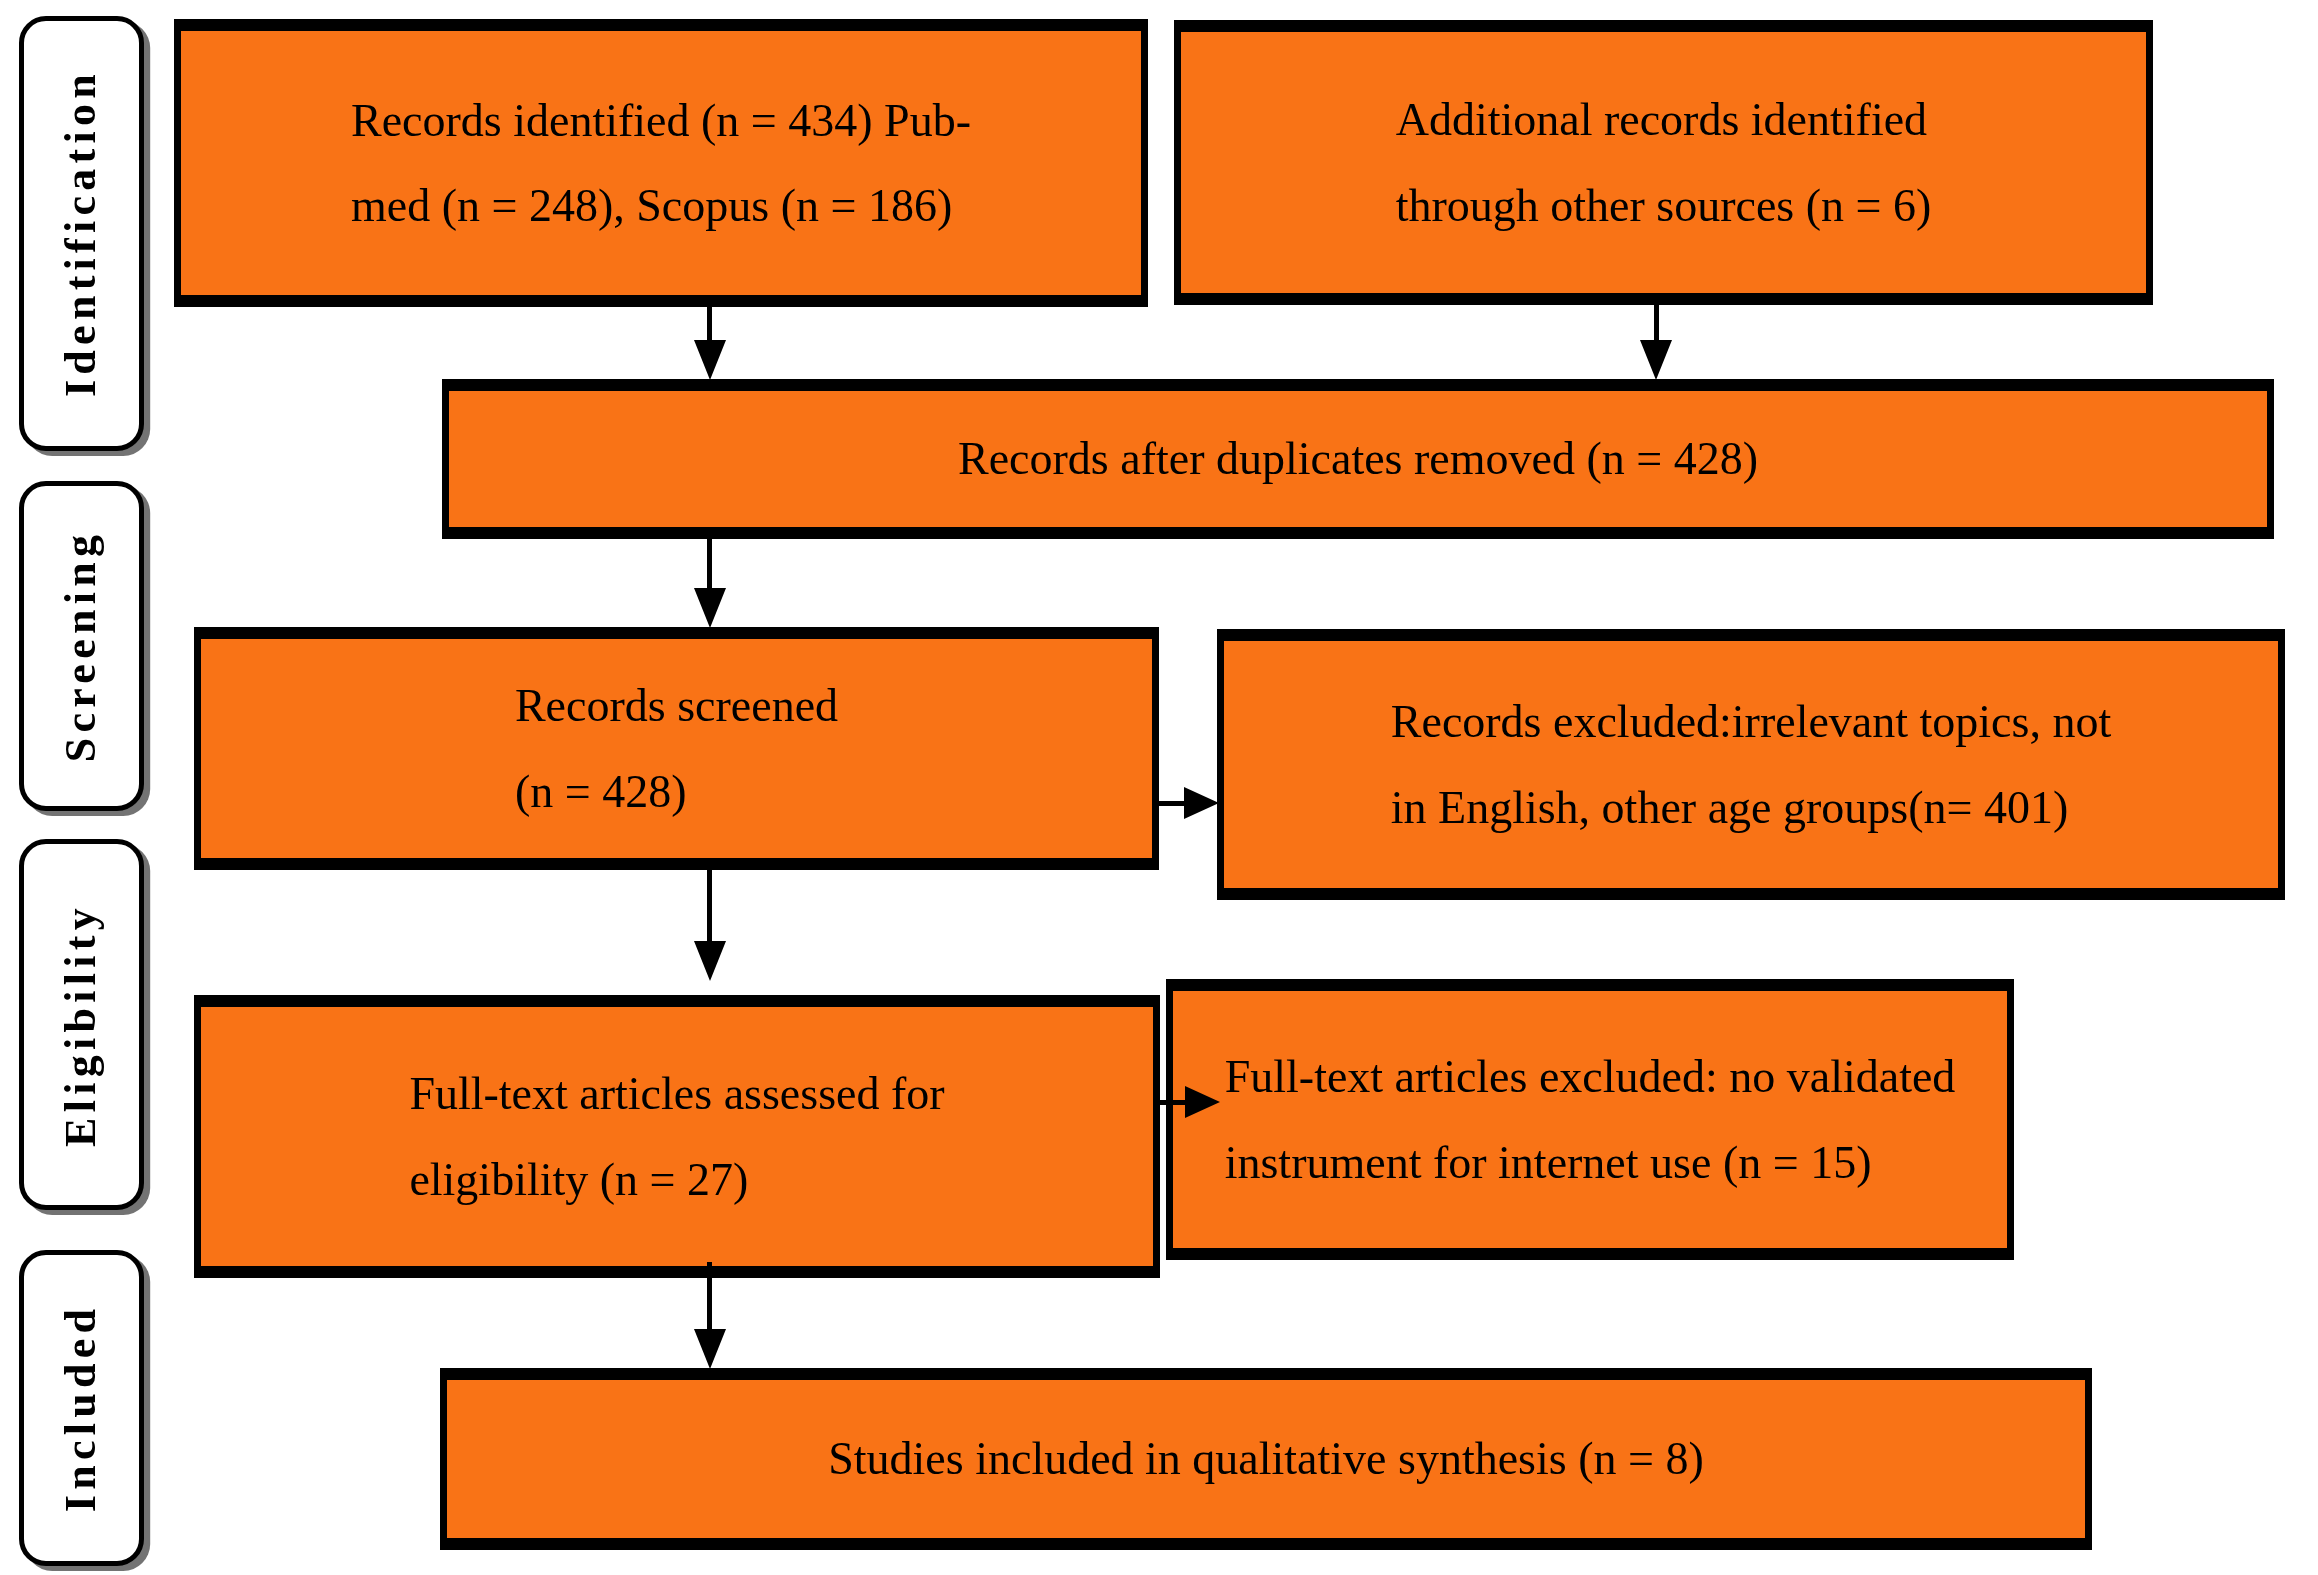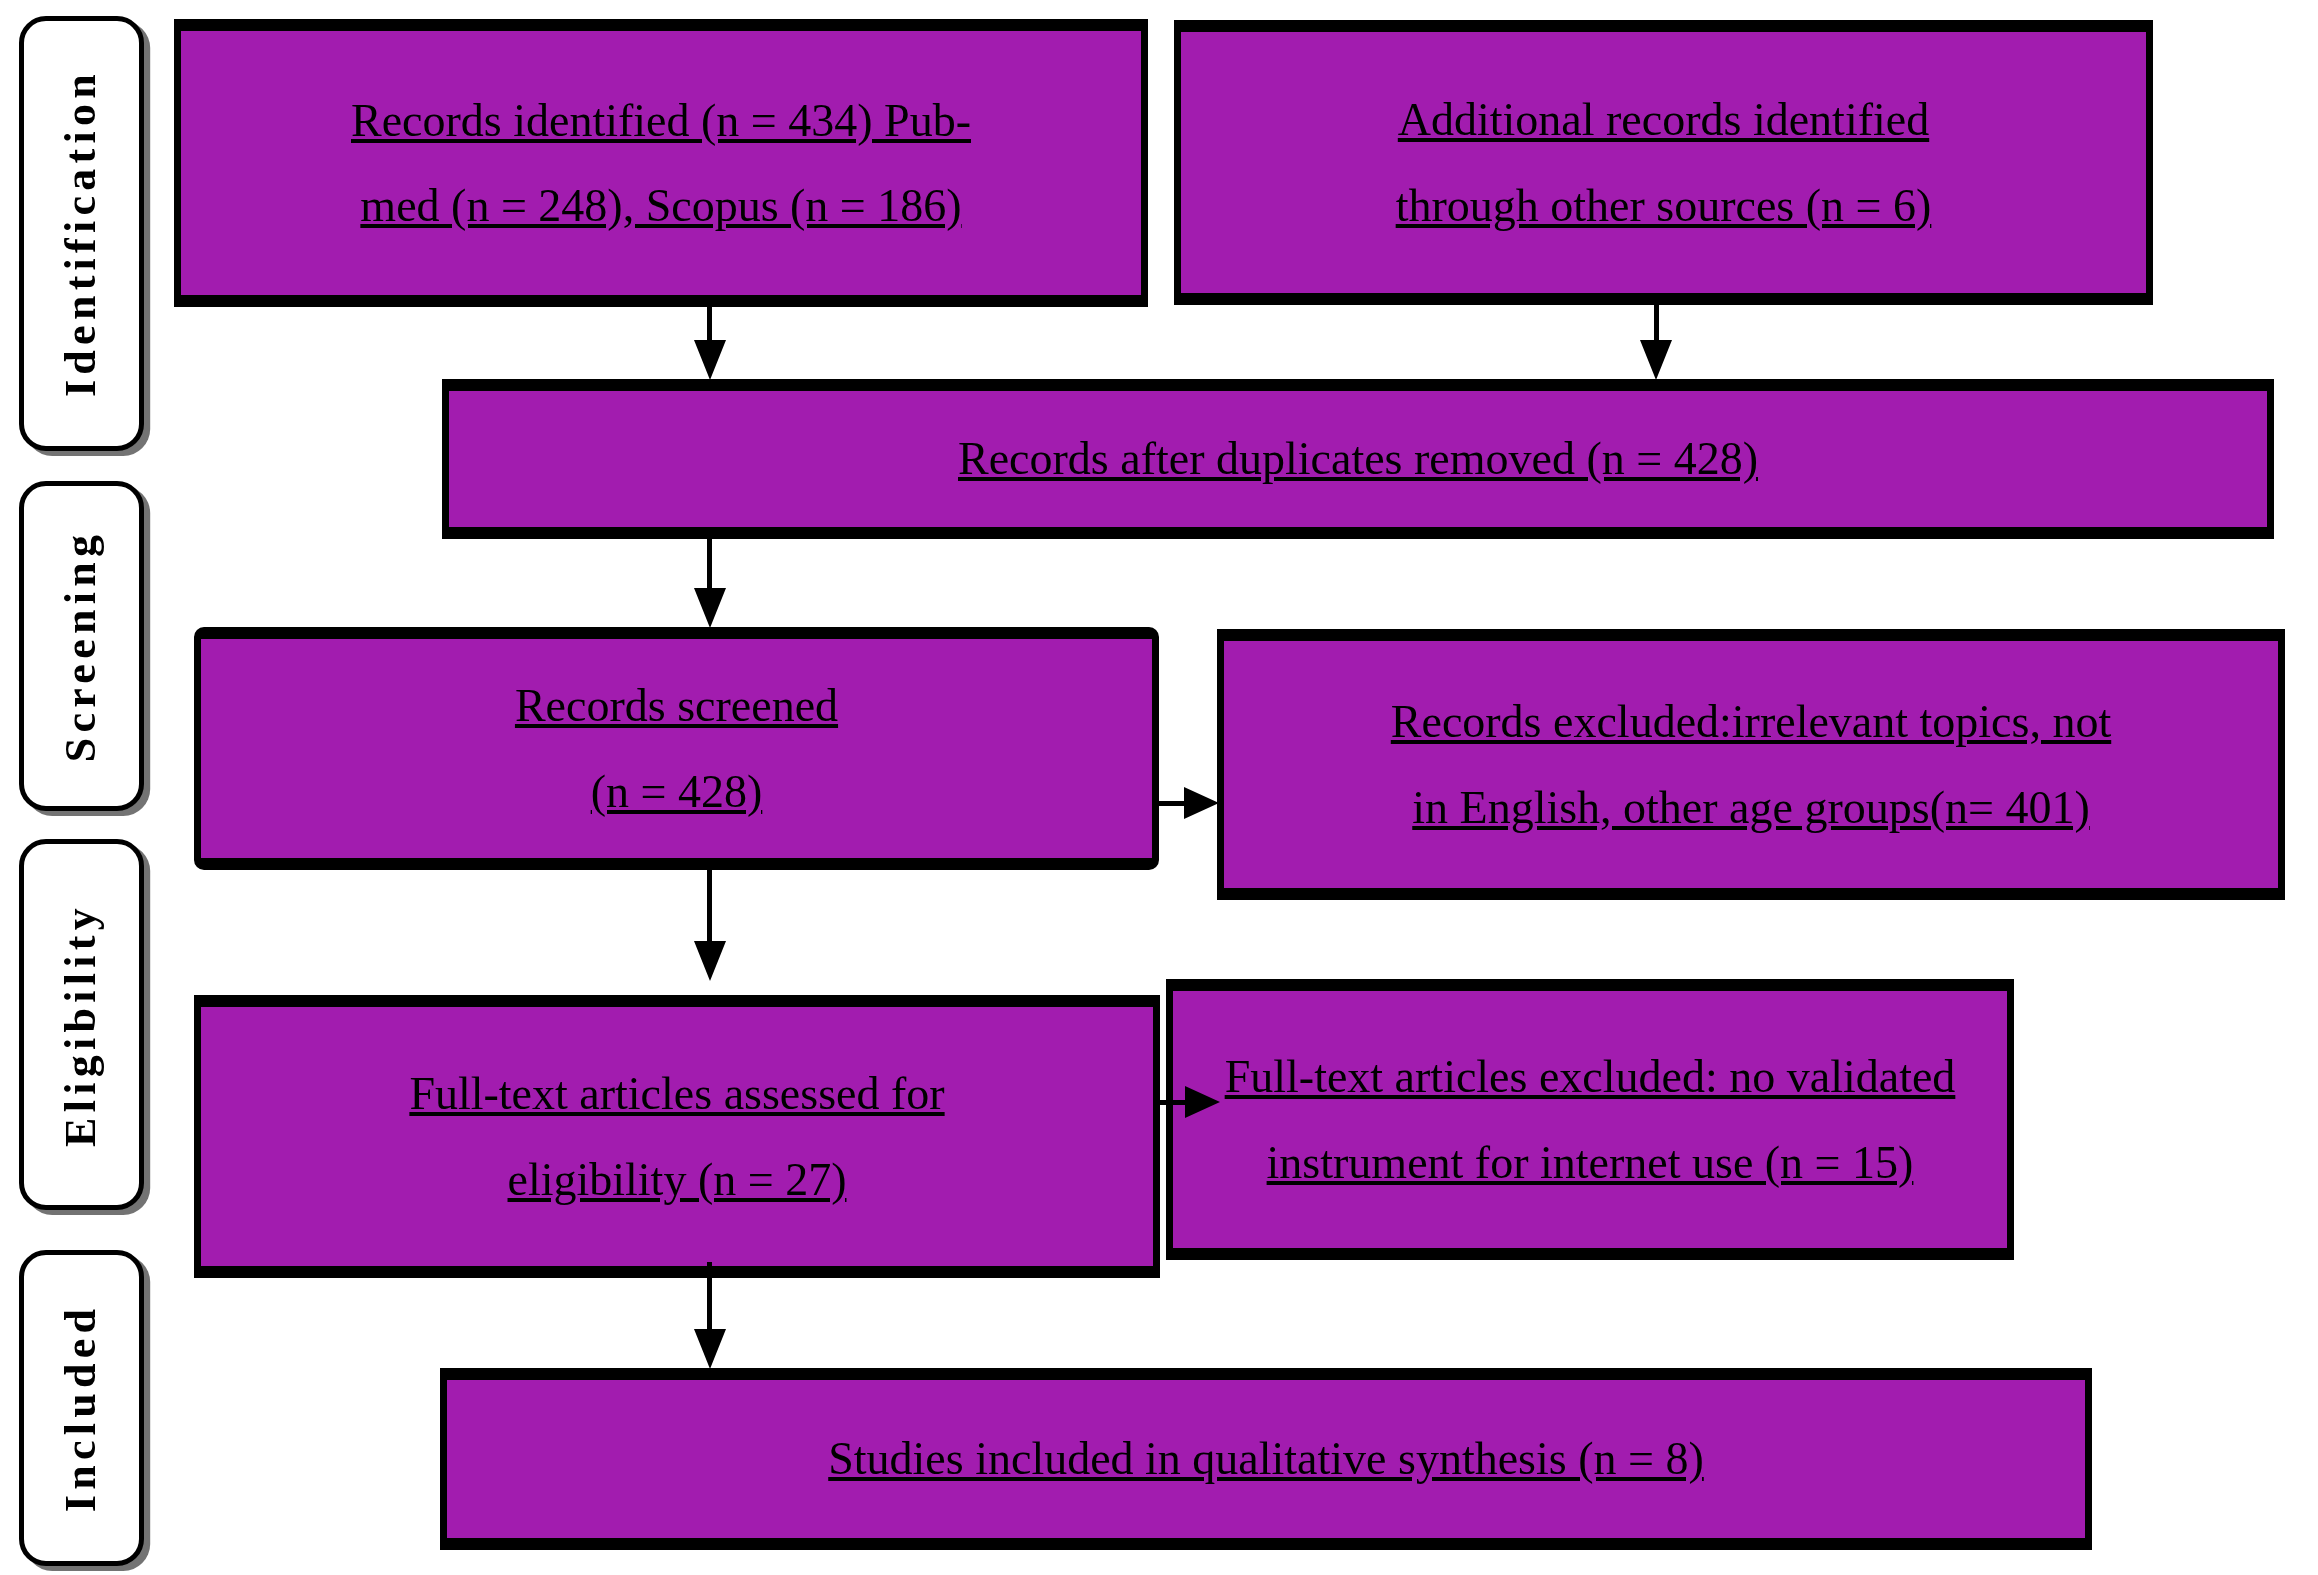--- a/index.html
+++ b/index.html
@@ -30,34 +30,33 @@
     transform: rotate(-90deg);
     white-space: nowrap;
     font-weight: bold;
     font-size: 44px;
     letter-spacing: 0.12em;
     line-height: 1;
   }
   
   .flow-box {
     position: absolute;
-    background: #a21caf;
+    background: #f97316;
     border: 7.5px solid #000;
     border-top-width: 12.5px;
     border-bottom-width: 12.5px;
     box-sizing: border-box;
     display: flex;
     align-items: center;
     justify-content: center;
-    text-align: center;
+    text-align: left;
     white-space: pre-line;
     font-size: 46px;
     line-height: 1.85;
     padding: 0 18.7px;
-    text-decoration: underline;
   }
   
   .vline { position: absolute; width: 5px; background: #000; }
   .hline { position: absolute; height: 5px; background: #000; }
   .head-down {
     position: absolute; width: 0; height: 0;
     border-left: 16px solid transparent;
     border-right: 16px solid transparent;
     border-top: 40px solid #000;
   }
@@ -87,21 +86,21 @@
   </div>
 
   <div class="flow-box" style="left:174px;top:18.7px;width:974px;height:288px;">Records identified (n = 434) Pub-
 med (n = 248), Scopus (n = 186)</div>
 
   <div class="flow-box" style="left:1174px;top:20px;width:979px;height:285px;">Additional records identified
 through other sources (n = 6)</div>
 
   <div class="flow-box" style="left:442px;top:379px;width:1832px;height:160px;">Records after duplicates removed (n = 428)</div>
 
-  <div class="flow-box" style="left:194px;top:627px;width:965px;height:243px;border-radius:10px;">Records screened
+  <div class="flow-box" style="left:194px;top:627px;width:965px;height:243px;">Records screened
 (n = 428)</div>
 
   <div class="flow-box" style="left:1217px;top:629px;width:1068px;height:271px;">Records excluded:irrelevant topics, not
 in English, other age groups(n= 401)</div>
 
   <div class="flow-box" style="left:194px;top:979px;width:966px;height:283px;margin-top:16px;">Full-text articles assessed for
 eligibility (n = 27)</div>
 
   <div class="flow-box" style="left:1166px;top:979px;width:848px;height:281px;">Full-text articles excluded: no validated
 instrument for internet use (n = 15)</div>

